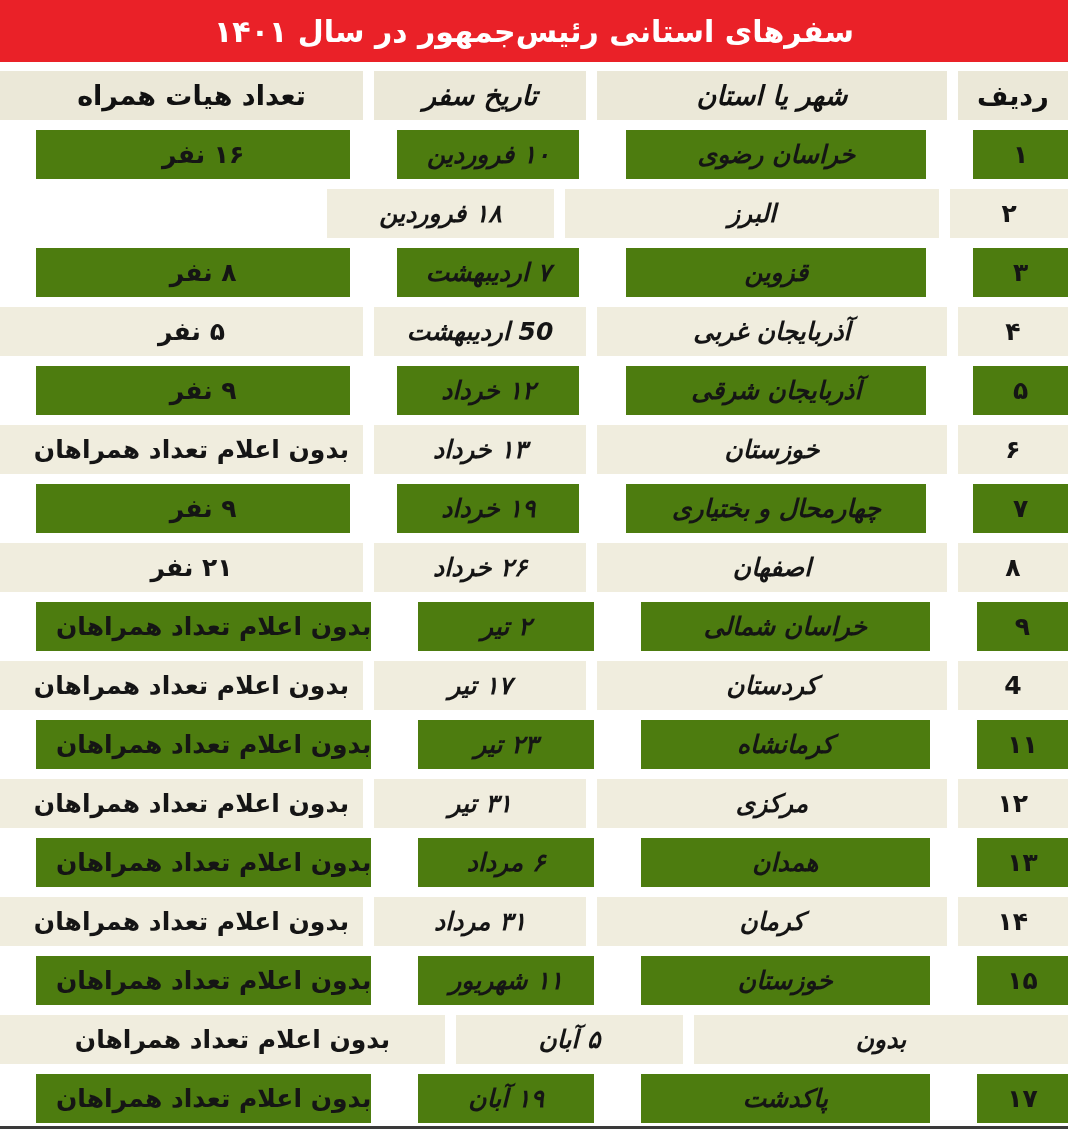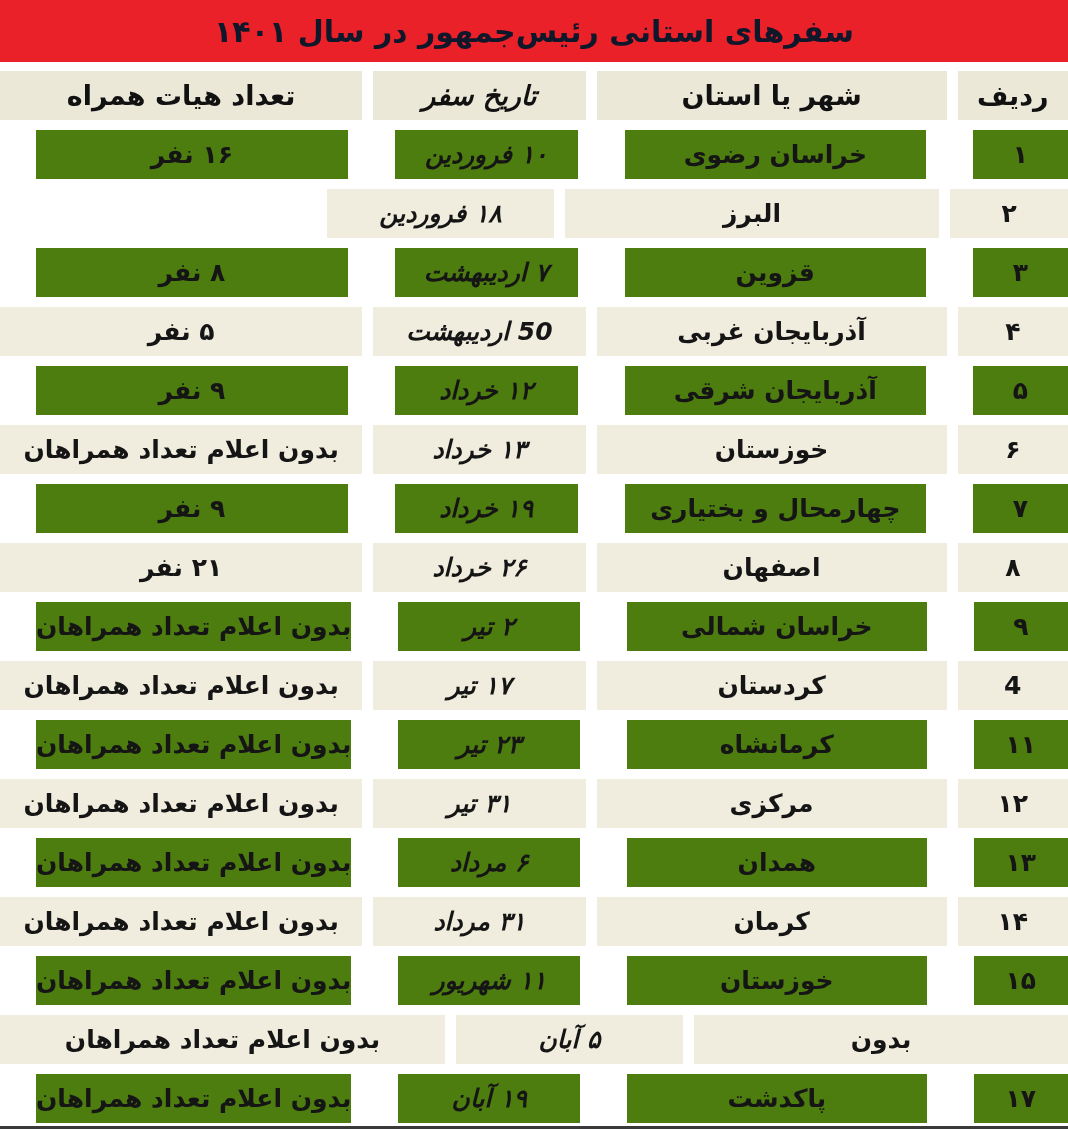--- a/index.html
+++ b/index.html
@@ -14,21 +14,21 @@
     margin: 0 auto;
     background: #ffffff;
     direction: rtl;
     overflow: hidden;
     box-sizing: border-box;
   }
   .title-bar {
     width: 100%;
     height: 62px;
     background: #ea2128;
-    color: #0f172a;
+    color: #ffffff;
     font-size: 30px;
     font-weight: bold;
     display: flex;
     align-items: center;
     justify-content: center;
     letter-spacing: 0;
   }
   .table {
     display: flex;
     flex-direction: column;
@@ -45,23 +45,23 @@
     display: flex;
     align-items: center;
     justify-content: center;
     font-weight: bold;
     color: #151515;
     font-size: 25px;
     box-sizing: border-box;
     white-space: nowrap;
   }
   .col-num        { width: 118px; }
-  .col-province   { width: 374px; }
+  .col-province   { width: 374px; font-style: italic; }
   .col-date       { width: 227px; font-style: italic; }
-  .col-companions { width: 387px; flex: 1 1 auto; }
+  .col-companions { width: 387px; flex: 1 1 auto; padding-left: 20px; }
   .row.head .cell {
     background: #ebe8d8;
     font-size: 27px;
     color: #111111;
   }
   .row.odd  .cell { background: #4d7c0f; margin-left: 36px; }
   .row.even .cell { background: #f0edde; }
   .bottom-line {
     width: 100%;
     height: 3px;

